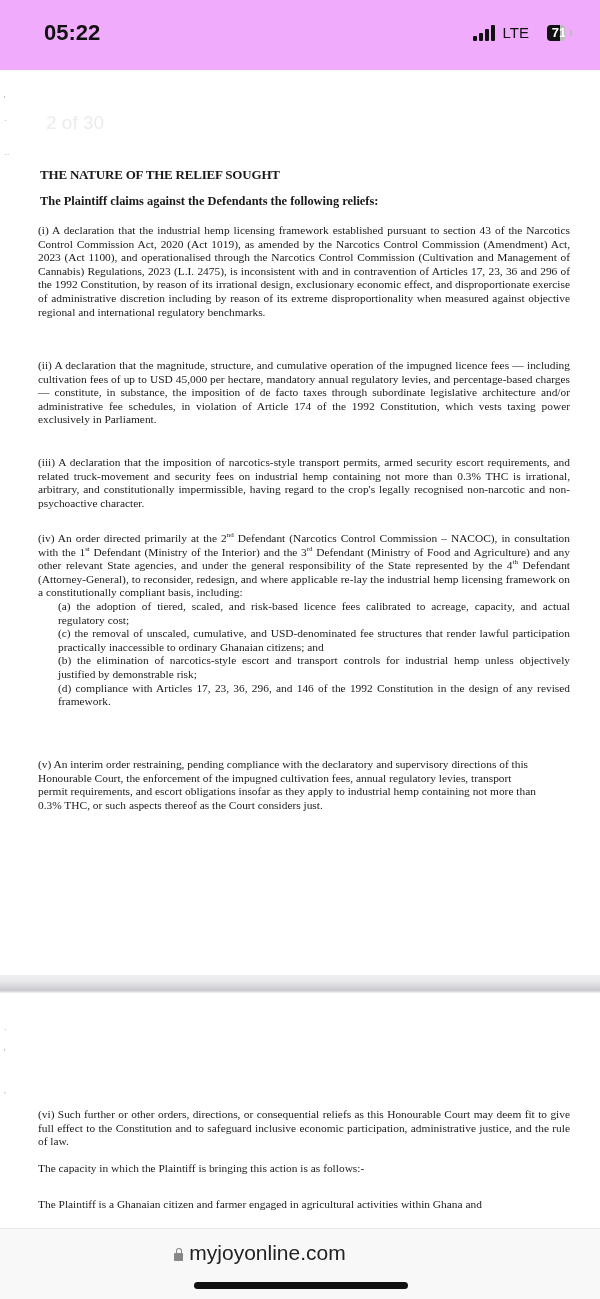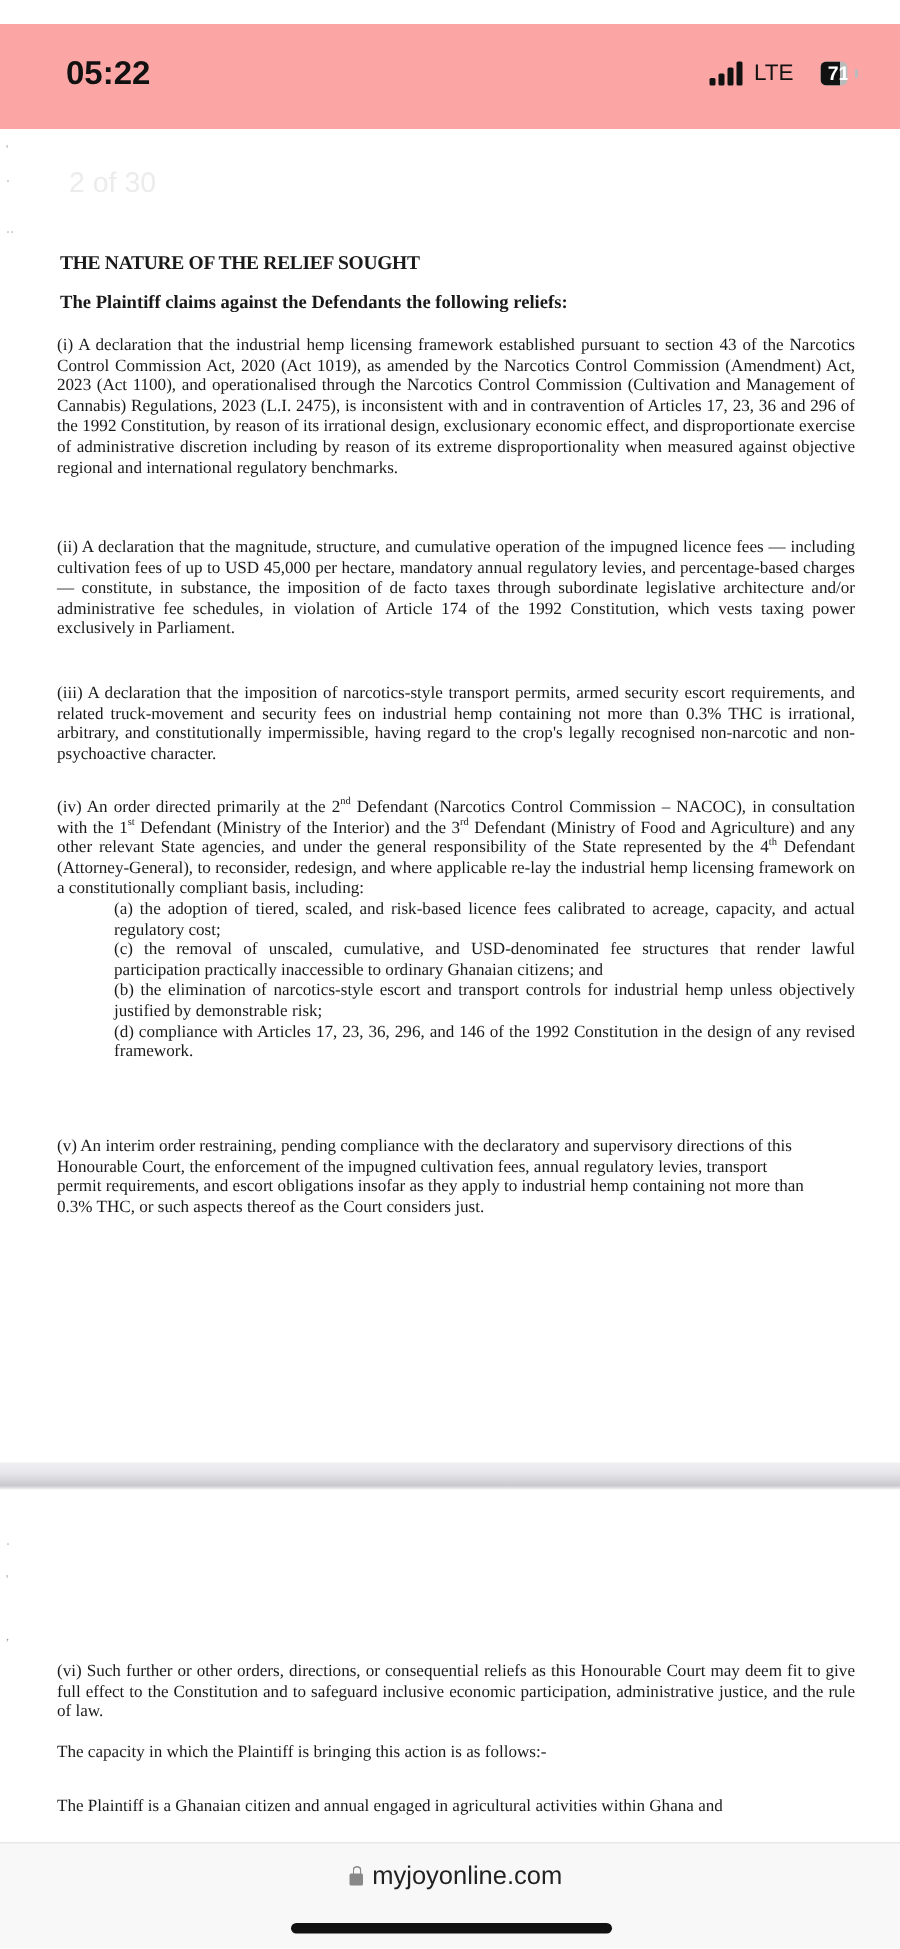--- a/index.html
+++ b/index.html
@@ -1,22 +1,22 @@
 <!DOCTYPE html>
 <html><head>
 <meta charset="utf-8">
 <style>
   html, body { margin: 0; padding: 0; }
   body {
     width: 600px; height: 1299px; overflow: hidden; position: relative;
     background: #ffffff; font-family: "Liberation Serif", serif; color: #1a1a1a;
   }
   .status-bar {
-    position: absolute; left: 0; top: 16px; width: 600px; height: 70px;
-    background: #fca5a5;
+    position: absolute; left: 0; top: 0; width: 600px; height: 70px;
+    background: #f0abfc;
   }
   .status-time {
     position: absolute; left: 44px; top: 20px; font-family: "Liberation Sans", sans-serif;
     font-size: 22px; font-weight: bold; color: #111;
   }
   .status-right { position: absolute; right: 28px; top: 24px; display: flex; align-items: center; gap: 5px; }
   .signal { display: flex; align-items: flex-end; gap: 2px; height: 16px; }
   .signal span { display: block; width: 4px; background: #111; border-radius: 1px; }
   .lte { font-family: Liberation Sans, sans-serif; font-size: 15px; color: #111; margin-left: 3px; }
   .battery {
@@ -30,34 +30,34 @@
   .battery-cap { width: 2px; height: 6px; background: #bbb; border-radius: 0 1px 1px 0; }
 
   .page-indicator {
     position: absolute; left: 46px; top: 112px; font-family: "Liberation Sans", sans-serif;
     font-size: 19px; color: #ececec;
   }
   .margin-marks { position: absolute; left: 4px; font-size: 8px; color: #999; }
   .doc-title { position: absolute; left: 40px; top: 167px; font-size: 13px; font-weight: bold; letter-spacing: -0.2px; }
   .doc-subtitle { position: absolute; left: 40px; top: 194px; font-size: 12.4px; font-weight: bold; }
   .para { position: absolute; left: 38px; width: 532px; font-size: 11.4px; line-height: 13.6px; text-align: justify; }
-  .subitem { margin-left: 38px; text-align: justify; }
+  .subitem { margin-left: 20px; text-align: justify; }
   sup { font-size: 7px; line-height: 0; }
 
   .page-gap {
     position: absolute; left: 0; top: 975px; width: 600px; height: 18px;
     background: linear-gradient(#f0f0f2, #e6e6ea 40%, #c9c9ce 85%, #f3f3f3);
   }
   .bottom-bar {
     position: absolute; left: 0; top: 1228px; width: 600px; height: 71px;
     background: #f8f8f8; border-top: 1px solid #e8e8e8;
   }
   .url-row {
     position: absolute; top: 12px; left: 0; width: 520px; text-align: center;
-    font-family: "Liberation Sans", sans-serif; font-size: 17px; color: #222; padding-left: 44px;
+    font-family: "Liberation Sans", sans-serif; font-size: 21px; color: #222;
   }
   .lock { display: inline-block; position: relative; width: 9px; height: 8px; background: #888; border-radius: 1px; margin-right: 6px; vertical-align: -1px; }
   .lock::before {
     content: ""; position: absolute; left: 1.5px; top: -5px; width: 4px; height: 5px;
     border: 1.5px solid #888; border-bottom: none; border-radius: 3px 3px 0 0;
   }
   .home-indicator {
     position: absolute; left: 194px; top: 53px; width: 214px; height: 7px; border-radius: 4px; background: #111;
   }
   .cut-line { position: absolute; left: 38px; top: 1255px; width: 532px; font-size: 11.4px; line-height: 13.6px; color: #333; overflow: hidden; height: 16px; font-style: italic; }
@@ -107,21 +107,21 @@
 <div class="para" style="top:758px; width:500px; text-align:left;">(v) An interim order restraining, pending compliance with the declaratory and supervisory directions of this Honourable Court, the enforcement of the impugned cultivation fees, annual regulatory levies, transport permit requirements, and escort obligations insofar as they apply to industrial hemp containing not more than 0.3% THC, or such aspects thereof as the Court considers just.</div>
 
 <div class="page-gap"></div>
 
 <div class="margin-marks" style="top:1025px">·</div>
 <div class="margin-marks" style="top:1048px">'</div>
 <div class="margin-marks" style="top:1086px">,</div>
 
 <div class="para" style="top:1108px">(vi) Such further or other orders, directions, or consequential reliefs as this Honourable Court may deem fit to give full effect to the Constitution and to safeguard inclusive economic participation, administrative justice, and the rule of law.</div>
 <div class="para" style="top:1162px">The capacity in which the Plaintiff is bringing this action is as follows:-</div>
-<div class="para" style="top:1198px">The Plaintiff is a Ghanaian citizen and annual engaged in agricultural activities within Ghana and</div>
+<div class="para" style="top:1198px">The Plaintiff is a Ghanaian citizen and farmer engaged in agricultural activities within Ghana and</div>
 <div class="cut-line">interested in participating lawfully in the industrial hemp value chain established under section</div>
 
 <div class="bottom-bar">
   <div class="url-row">
     <span class="lock"></span><span>myjoyonline.com</span>
   </div>
   <div class="home-indicator"></div>
 </div>
 
 </body></html>

